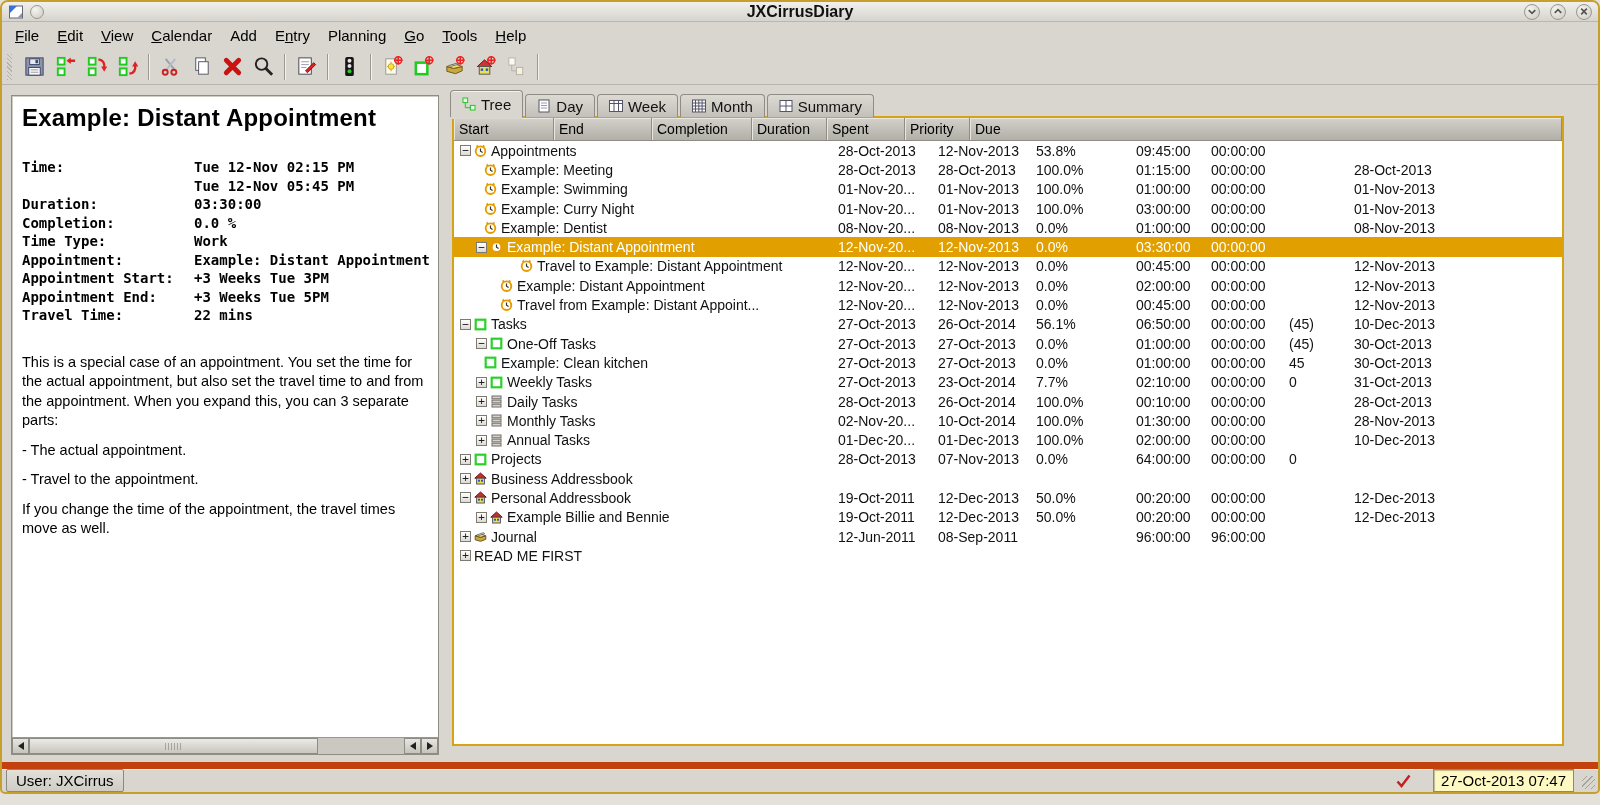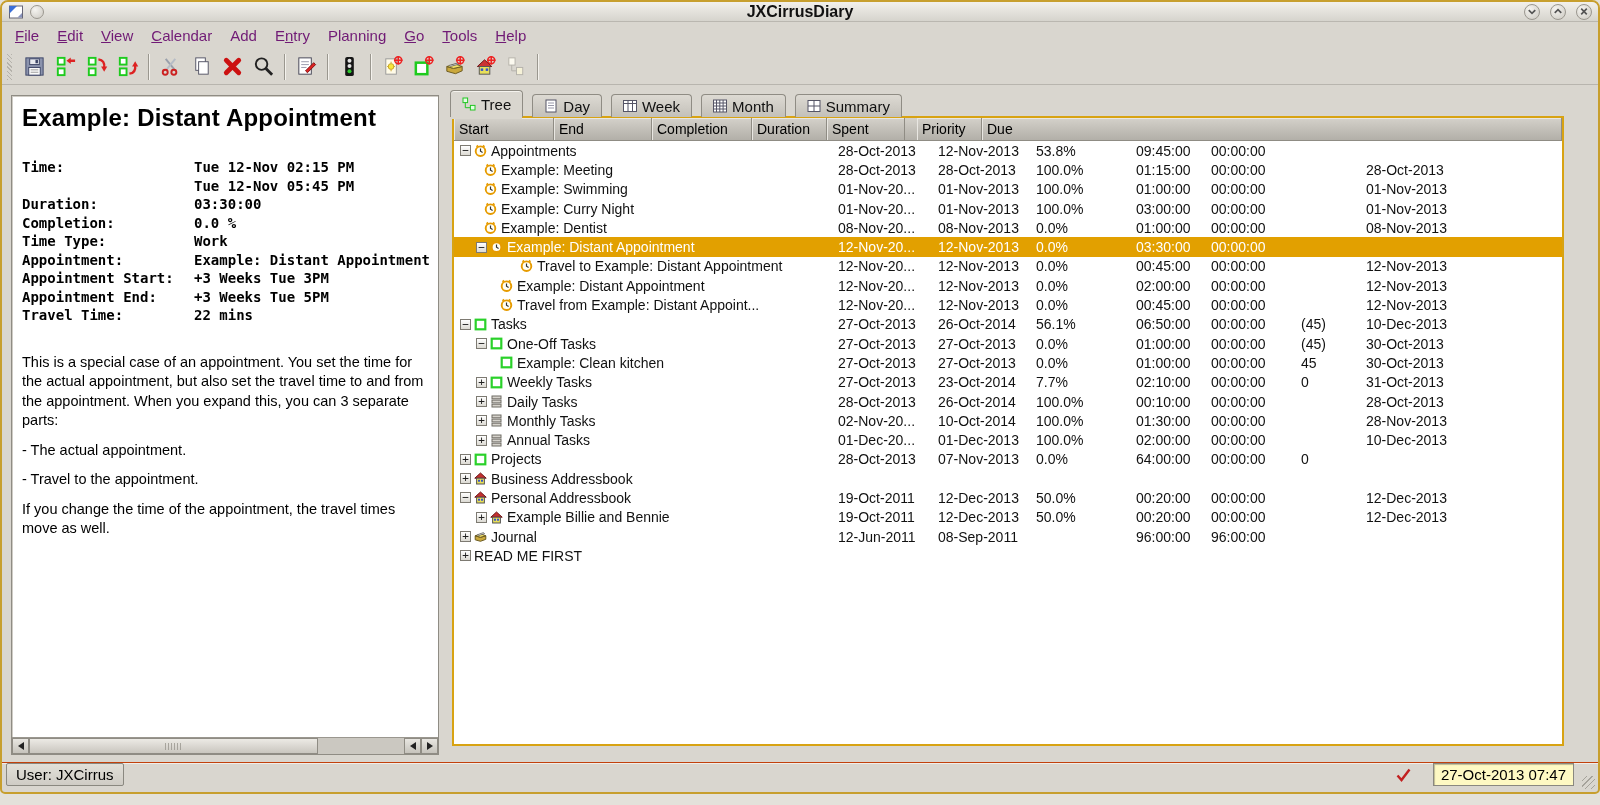--- a/index.html
+++ b/index.html
@@ -13,21 +13,21 @@
               border-bottom:1px solid #bab7b0; position:relative; display:flex; align-items:center; padding:0 6px; }
   .titlebar .title { position:absolute; left:0; right:0; text-align:center; font-size:16px; font-weight:bold; color:#111; }
   .tb-left { display:flex; align-items:center; gap:6px; z-index:2; }
   .round-btn { width:14px; height:14px; border-radius:50%; border:1px solid #9a978f;
                background:radial-gradient(circle at 35% 30%, #f5f4f0, #ccc9c2); display:inline-flex;
                align-items:center; justify-content:center; }
   .win-controls { margin-left:auto; display:flex; gap:10px; z-index:2; }
   .win-controls .round-btn { width:16px; height:16px; }
 
   
-  .menubar { height:27px; flex:none; display:flex; align-items:center; padding-left:4px; font-size:15px; color:#701a75; }
+  .menubar { height:27px; flex:none; display:flex; align-items:center; padding-left:4px; font-size:15px; color:#000000; }
   .menu-item { padding:3px 9px; cursor:default; }
   .menu-item u { text-decoration:underline; }
 
   
   .toolbar { height:36px; flex:none; display:flex; align-items:center; padding-left:3px; border-bottom:1px solid #b8b5ae; }
   .tool-grip { width:5px; height:26px; margin:0 7px 0 2px;
                background:repeating-linear-gradient(45deg,#b5b2ab 0 1px,transparent 1px 3px); }
   .tool-btn { width:31px; height:30px; display:flex; align-items:center; justify-content:center; border:1px solid transparent; }
   .tool-sep { width:0; height:26px; border-left:1px solid #9a978f; border-right:1px solid #f4f2ed; margin:0 5px; }
 
@@ -54,48 +54,48 @@
   .sb-track { flex:1; position:relative; }
   .sb-thumb { position:absolute; left:0; top:0; bottom:0; width:77%; background:linear-gradient(#eceae5,#c9c6bf);
               border:1px solid #8f8c84; display:flex; align-items:center; justify-content:center; }
   .sb-grip { width:16px; height:7px;
              background:repeating-linear-gradient(90deg,#9a978f 0 1px,transparent 1px 3px); opacity:.8; }
 
   .splitter { position:absolute; left:438px; top:10px; width:10px; height:660px; }
 
   
   .tabs { position:absolute; left:448px; top:5px; height:27px; display:flex; align-items:flex-end; z-index:3; }
-  .tab { height:23px; padding:0 11px; margin-right:9px; background:linear-gradient(#dddad3,#c3c0b9);
+  .tab { height:23px; padding:0 11px; margin-right:2px; background:linear-gradient(#dddad3,#c3c0b9);
          border:1px solid #8f8c84; border-bottom:none; border-radius:4px 4px 0 0;
          display:flex; align-items:center; gap:5px; font-size:15px; color:#111; }
   .tab.selected { height:27px; background:#d9d6cf; box-shadow:inset 0 1px 0 #f5f3ee; position:relative; }
   .tab.selected::after { content:""; position:absolute; left:0; right:0; bottom:-2px; height:2px; background:#d9d6cf; }
 
   
   .tree-table { position:absolute; left:450px; top:31px; width:1112px; height:630px;
                 background:#fff; border:2px solid #d8a313; overflow:hidden; }
   .thead { display:flex; height:23px; background:linear-gradient(#d4d1ca,#b2afa8); border-bottom:1px solid #8f8c84; }
   .th { font-size:14px; font-weight:500; color:#000; padding:3px 0 0 5px; border-right:1px solid #8f8c84;
         box-shadow:inset 1px 1px 0 #e9e7e2; overflow:hidden; white-space:nowrap; }
   .c0{width:379px;flex:none;} .c1{width:100px;flex:none;} .c2{width:98px;flex:none;} .c3{width:100px;flex:none;}
-  .c4{width:75px;flex:none;} .c5{width:78px;flex:none;} .c6{width:65px;flex:none;margin-left:12px;} .c7{flex:1;}
+  .c4{width:75px;flex:none;} .c5{width:78px;flex:none;} .c6{width:65px;flex:none;} .c7{flex:1;}
   .tbody { font-size:14px; color:#111; }
   .row { display:flex; height:19.3px; align-items:center; font-weight:500; white-space:nowrap; }
   .row .cell { padding-left:5px; overflow:hidden; }
   .row.selected { background:#e2a000; color:#fff; }
   .titlecell { display:flex; align-items:center; overflow:hidden; }
   .toggle { width:11px; height:11px; flex:none; border:1px solid #7d7a72; background:linear-gradient(#fff,#dcdad3);
             font-size:11px; line-height:9px; text-align:center; color:#222; margin-right:3px; font-family:"DejaVu Sans Mono",monospace; }
   .row.selected .toggle { color:#222; }
   .tgl-spacer { width:8px; flex:none; }
   .row-icon { flex:none; margin-right:4px; display:inline-flex; }
 
   
-  .statusbar { height:30px; flex:none; border-top:1px solid #c2410c; box-shadow:inset 0 1px 0 #f0eee9;
-               display:flex; align-items:flex-start; padding:0 24px 0 4px; position:relative; }
+  .statusbar { height:30px; flex:none; border-top:7px solid #c2410c; box-shadow:inset 0 1px 0 #f0eee9;
+               display:flex; align-items:center; padding:0 24px 0 4px; position:relative; }
   .user-badge { border:1px solid #8a8880; border-radius:2px; padding:2px 9px; font-size:15px; color:#000;
                 background:linear-gradient(#e2e0d9,#cfccc5); }
   .status-right { margin-left:auto; display:flex; align-items:center; gap:5px; }
   .datetime-box { border:1px solid #8a8880; padding:2px 7px; font-size:15px; color:#000;
                   background:#fef9c3; box-shadow:inset 1px 1px 1px rgba(0,0,0,.25);margin-left:16px; }
   .resize-grip { position:absolute; right:3px; bottom:3px; width:13px; height:13px;
                  background:repeating-linear-gradient(135deg,transparent 0 3px,#a5a29a 3px 4px); }
 </style>
 </head>
 <body>
@@ -626,21 +626,21 @@
             </div>
             <div class="cell c1">27-Oct-2013</div>
             <div class="cell c2">27-Oct-2013</div>
             <div class="cell c3">0.0%</div>
             <div class="cell c4">01:00:00</div>
             <div class="cell c5">00:00:00</div>
             <div class="cell c6">(45)</div>
             <div class="cell c7">30-Oct-2013</div>
           </div>
           <div class="row">
-            <div class="titlecell c0" style="padding-left: 38px;">
+            <div class="titlecell c0" style="padding-left: 22px;">
               <span class="tgl-spacer"></span>
               <span class="row-icon">
                 <svg width="13" height="13" viewBox="0 0 13 13">
                   <rect x="1.7" y="1.7" width="9.6" height="9.6" fill="#fff" stroke="#2ad12a" stroke-width="2.2"></rect>
                 </svg>
               </span>
               <span>Example: Clean kitchen</span>
             </div>
             <div class="cell c1">27-Oct-2013</div>
             <div class="cell c2">27-Oct-2013</div>

